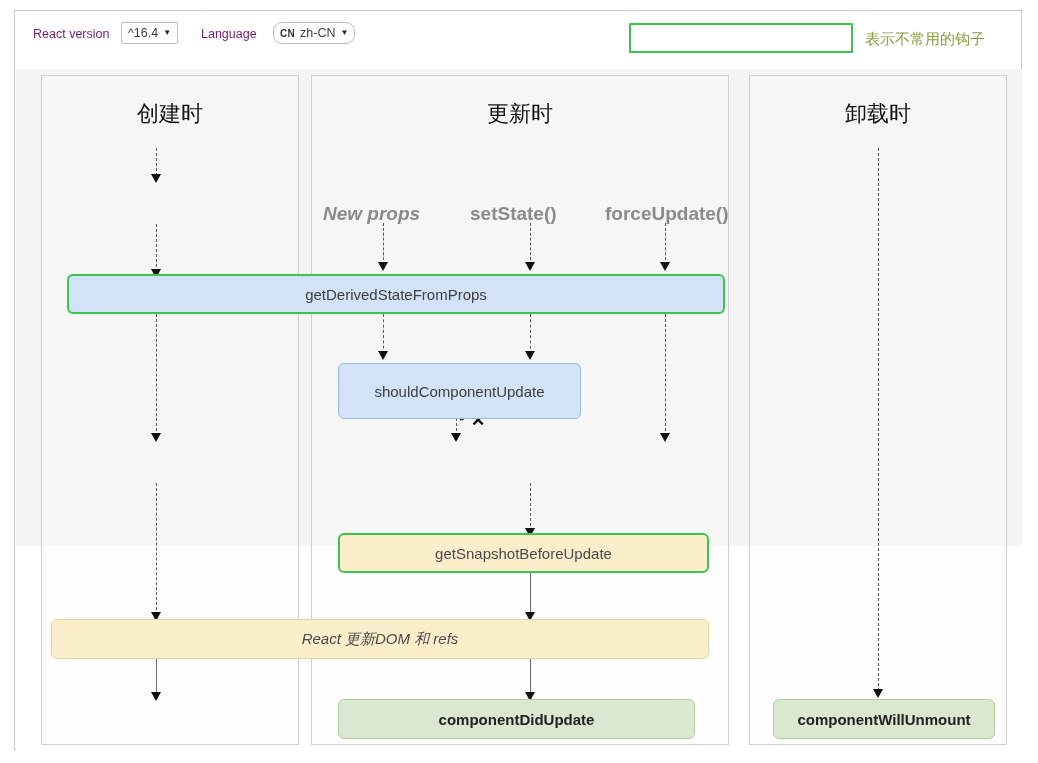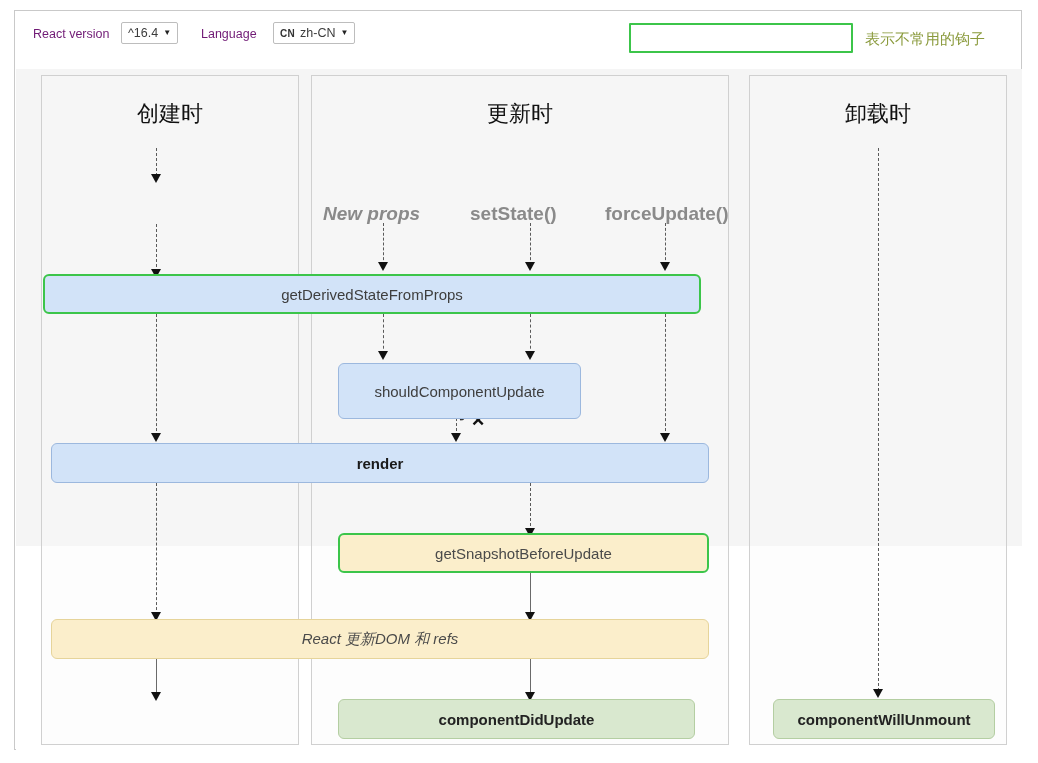--- a/index.html
+++ b/index.html
@@ -10,21 +10,21 @@
 
   
   .toolbar{position:absolute;left:0;top:0;width:100%;height:48px;}
   .tb-label{position:absolute;font-size:12.5px;color:#701a75;top:16px;white-space:nowrap;}
   .tb-label.v{left:18px;}
   .tb-label.l{left:186px;}
   .select{position:absolute;top:11px;height:22px;border:1px solid #bdbdbd;background:#fff;
           border-radius:2px;display:flex;align-items:center;gap:5px;padding:0 6px;box-sizing:border-box;
           font-size:12.5px;color:#3c3c3c;cursor:pointer;}
   .select.ver{left:106px;}
-  .select.lang{left:258px;}
+  .select.lang{left:258px;border-radius:9px;}
   .caret{font-size:8px;color:#222;line-height:1;}
   .cn-badge{font-size:10px;font-weight:bold;color:#333;letter-spacing:.3px;}
 
   .legend-box{position:absolute;left:614px;top:12px;width:224px;height:30px;
               border:2px solid #3cc54a;background:#fff;box-sizing:border-box;border-radius:1px;}
   .legend-text{position:absolute;left:850px;top:19px;font-size:15px;color:#8a9a3c;white-space:nowrap;}
 
   
   .band-render{position:absolute;left:1px;top:58px;width:1006px;height:477px;background:#f5f5f5;}
   .band-commit{position:absolute;left:1px;top:535px;width:1006px;height:204px;background:#ffffff;}
@@ -143,25 +143,24 @@
   <div class="arrow" style="left:510px;top:681px;"></div>
 
   <div class="vline" style="left:863px;top:137px;height:543px;"></div>
   <div class="arrow" style="left:858px;top:678px;"></div>
 
   <div class="trigger it" style="left:308px;top:192px;width:120px;">New props</div>
   <div class="trigger" style="left:455px;top:192px;width:120px;">setState()</div>
   <div class="trigger" style="left:590px;top:192px;width:120px;">forceUpdate()</div>
 
 
-  <div class="node blue rare" style="left:28px;top:263px;width:658px;height:40px;">getDerivedStateFromProps</div>
+  <div class="node blue rare" style="left:52px;top:263px;width:658px;height:40px;">getDerivedStateFromProps</div>
 
   <div class="node blue" style="left:323px;top:352px;width:243px;height:56px;">shouldComponentUpdate</div>
 
-  <div class="node blue bold" style="left:36px;top:432px;width:658px;height:40px;">render</div>
 
   <div class="node cream rare" style="left:323px;top:522px;width:371px;height:40px;">getSnapshotBeforeUpdate</div>
 
   <div class="node cream ital" style="left:36px;top:608px;width:658px;height:40px;">React 更新DOM 和 refs</div>
 
 
   <div class="node green" style="left:323px;top:688px;width:357px;height:40px;">componentDidUpdate</div>
 
   <div class="node green" style="left:758px;top:688px;width:222px;height:40px;">componentWillUnmount</div>
 

